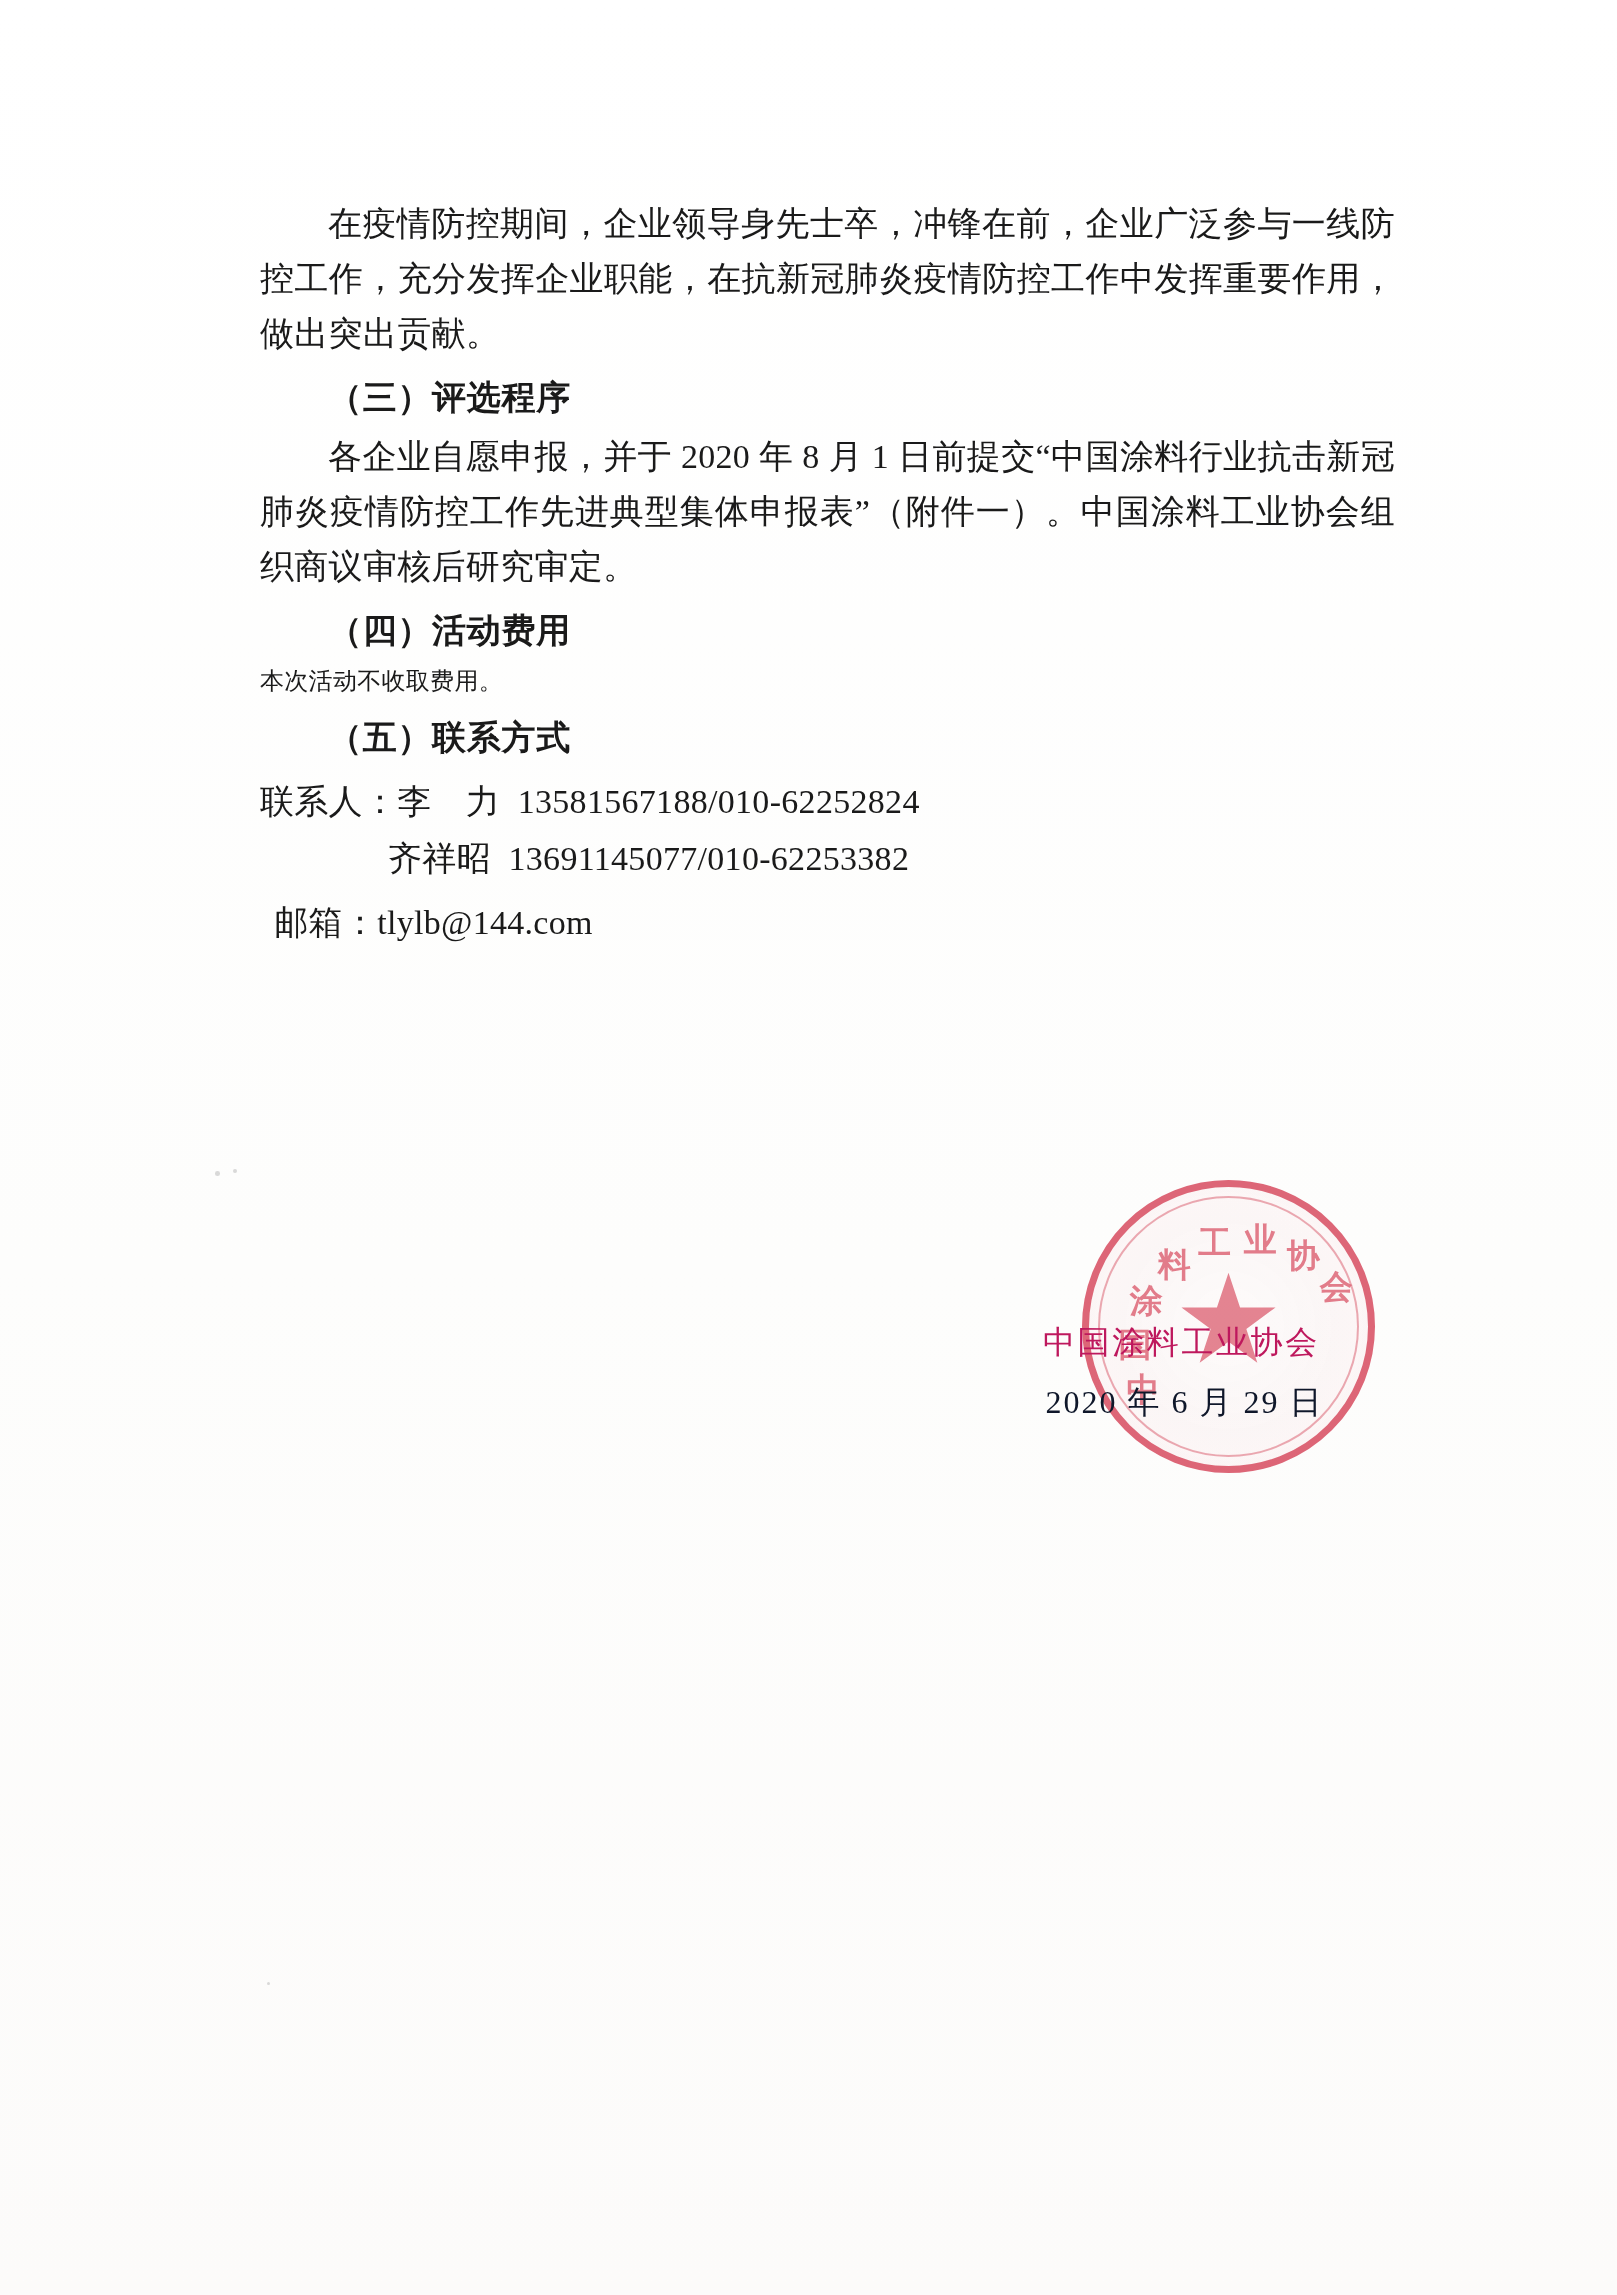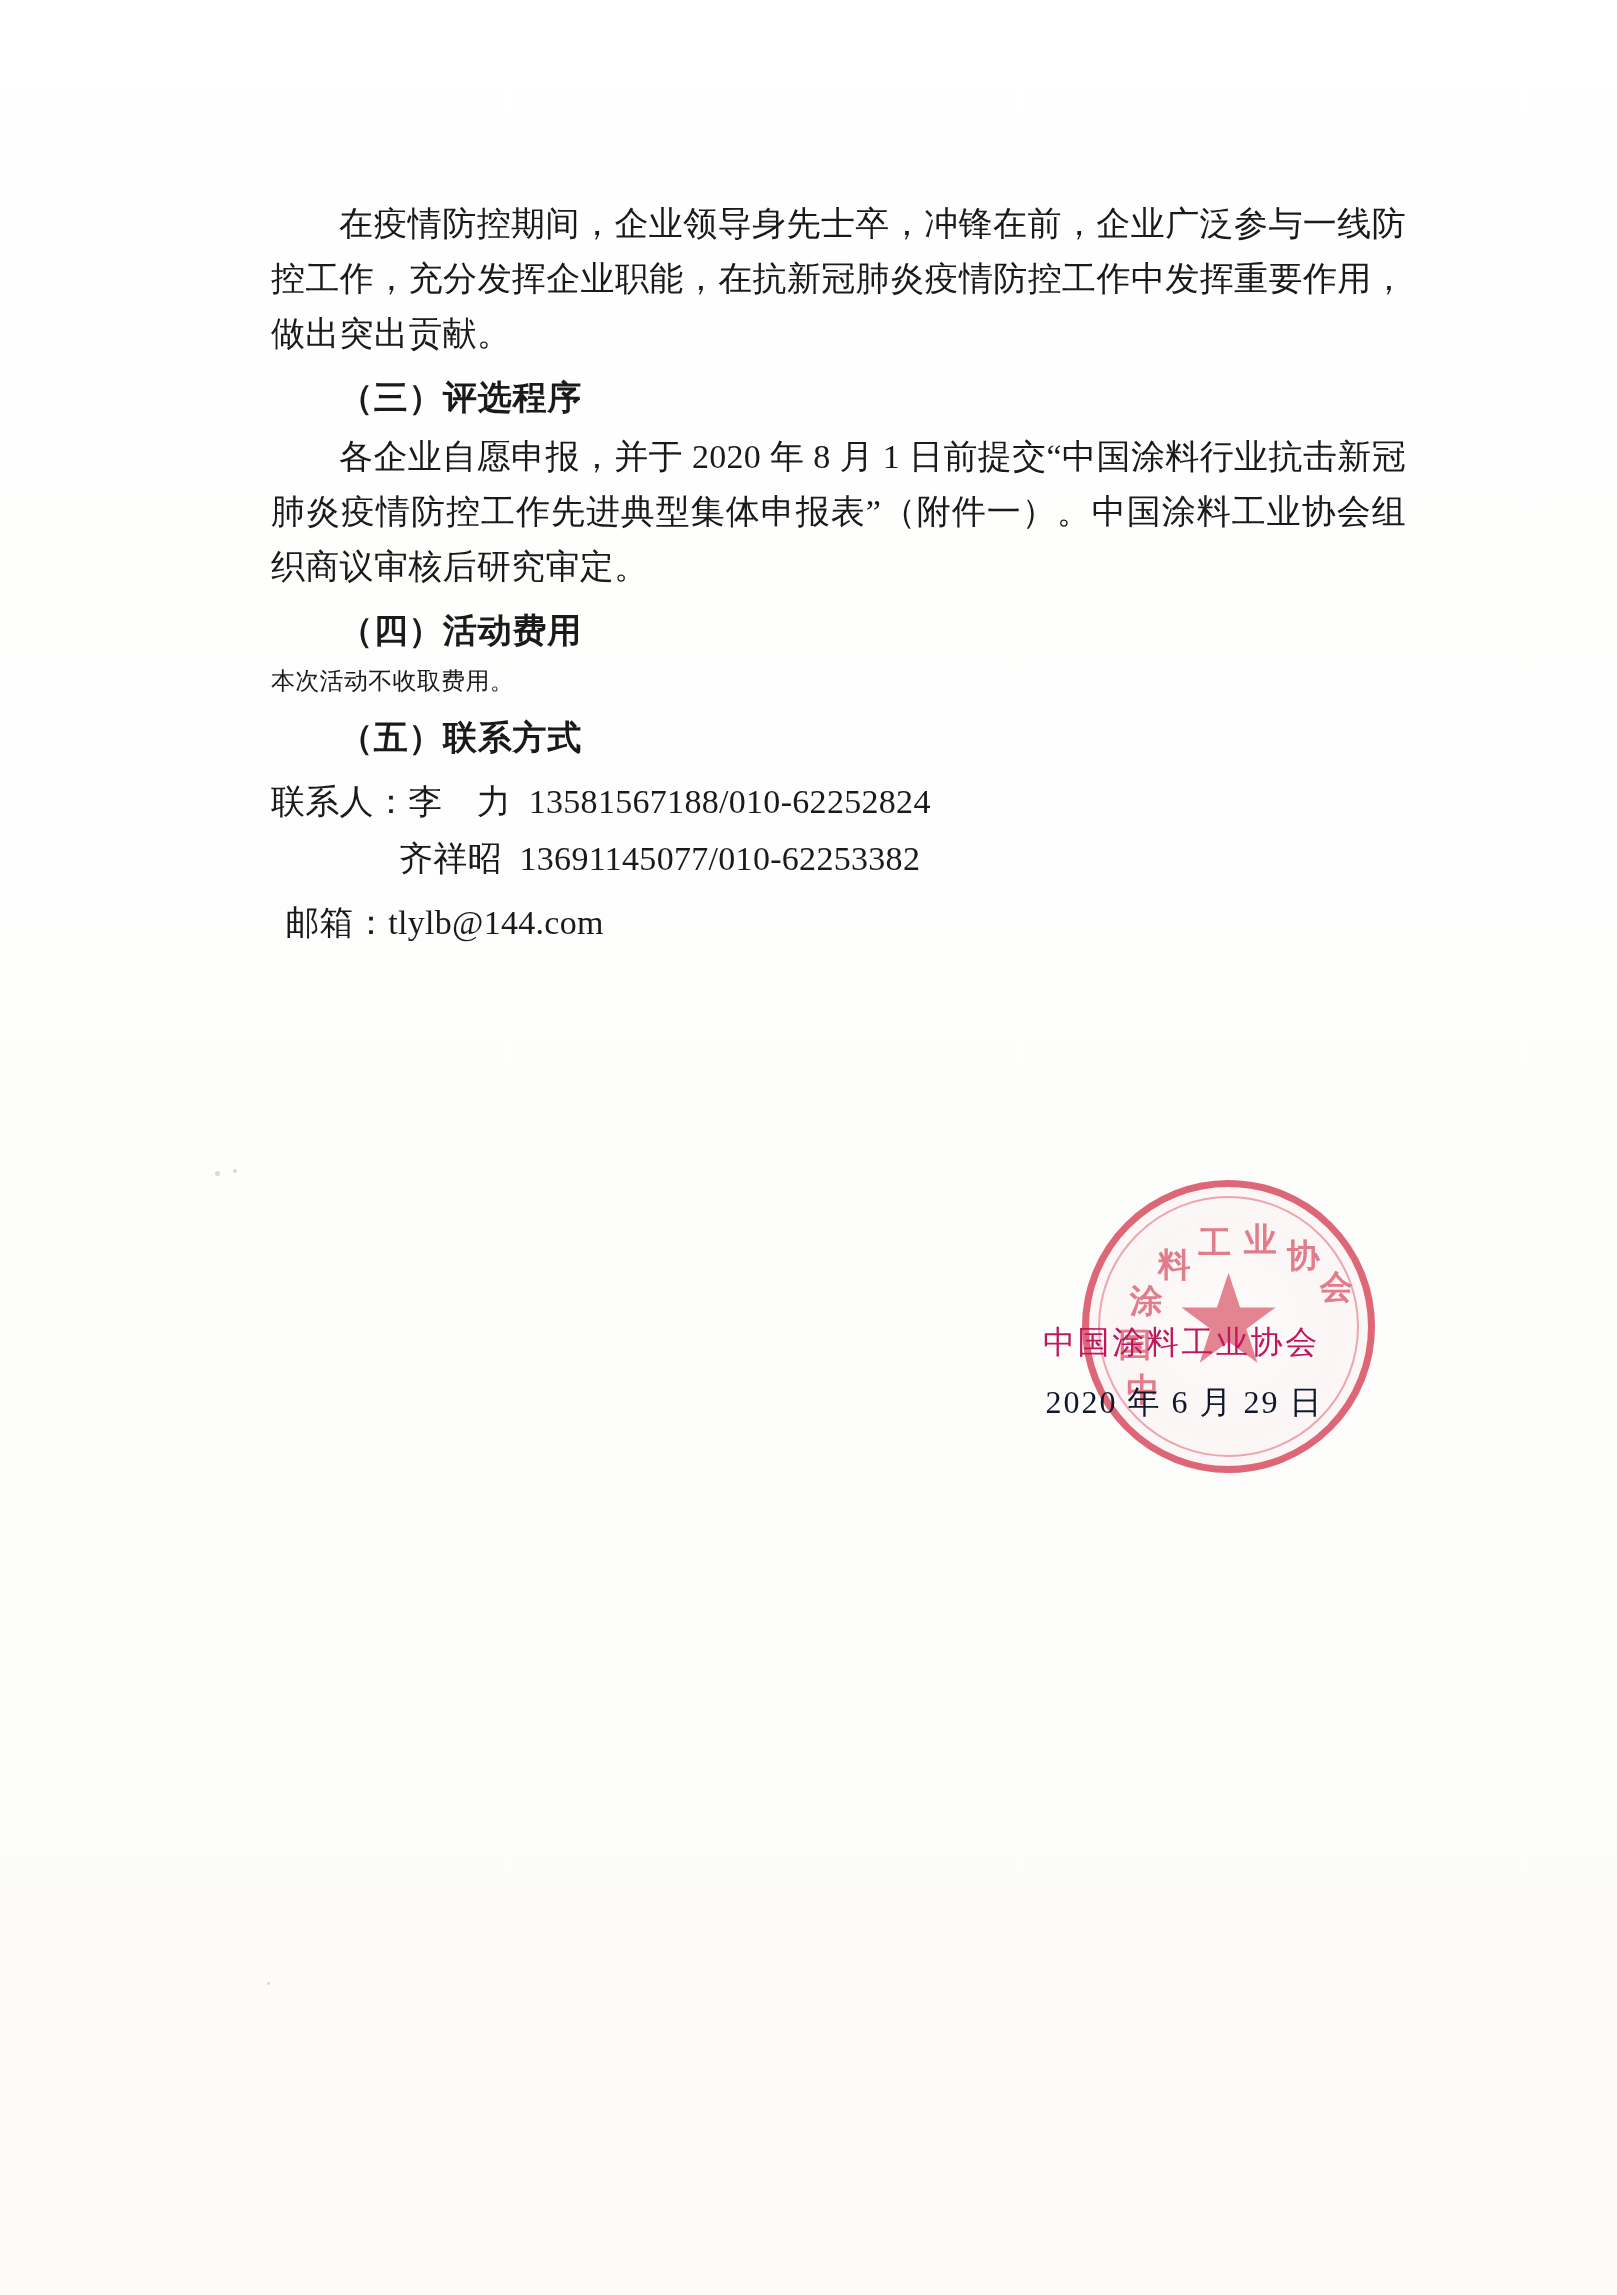--- a/index.html
+++ b/index.html
@@ -21,21 +21,21 @@
   
   .page::before {
     content: "";
     position: absolute;
     inset: 0;
     background: linear-gradient(180deg, #ffffff 0%, #fdfdfc 55%, #fcfbfa 100%);
     pointer-events: none;
   }
   .content {
     position: absolute;
-    left: 271px;
+    left: 260px;
     top: 196px;
     width: 1135px;
   }
   .para {
     font-size: 34px;
     line-height: 1.62;
     text-align: justify;
     text-justify: inter-ideograph;
     letter-spacing: 0.3px;
     margin: 0 0 3.9px 0;

